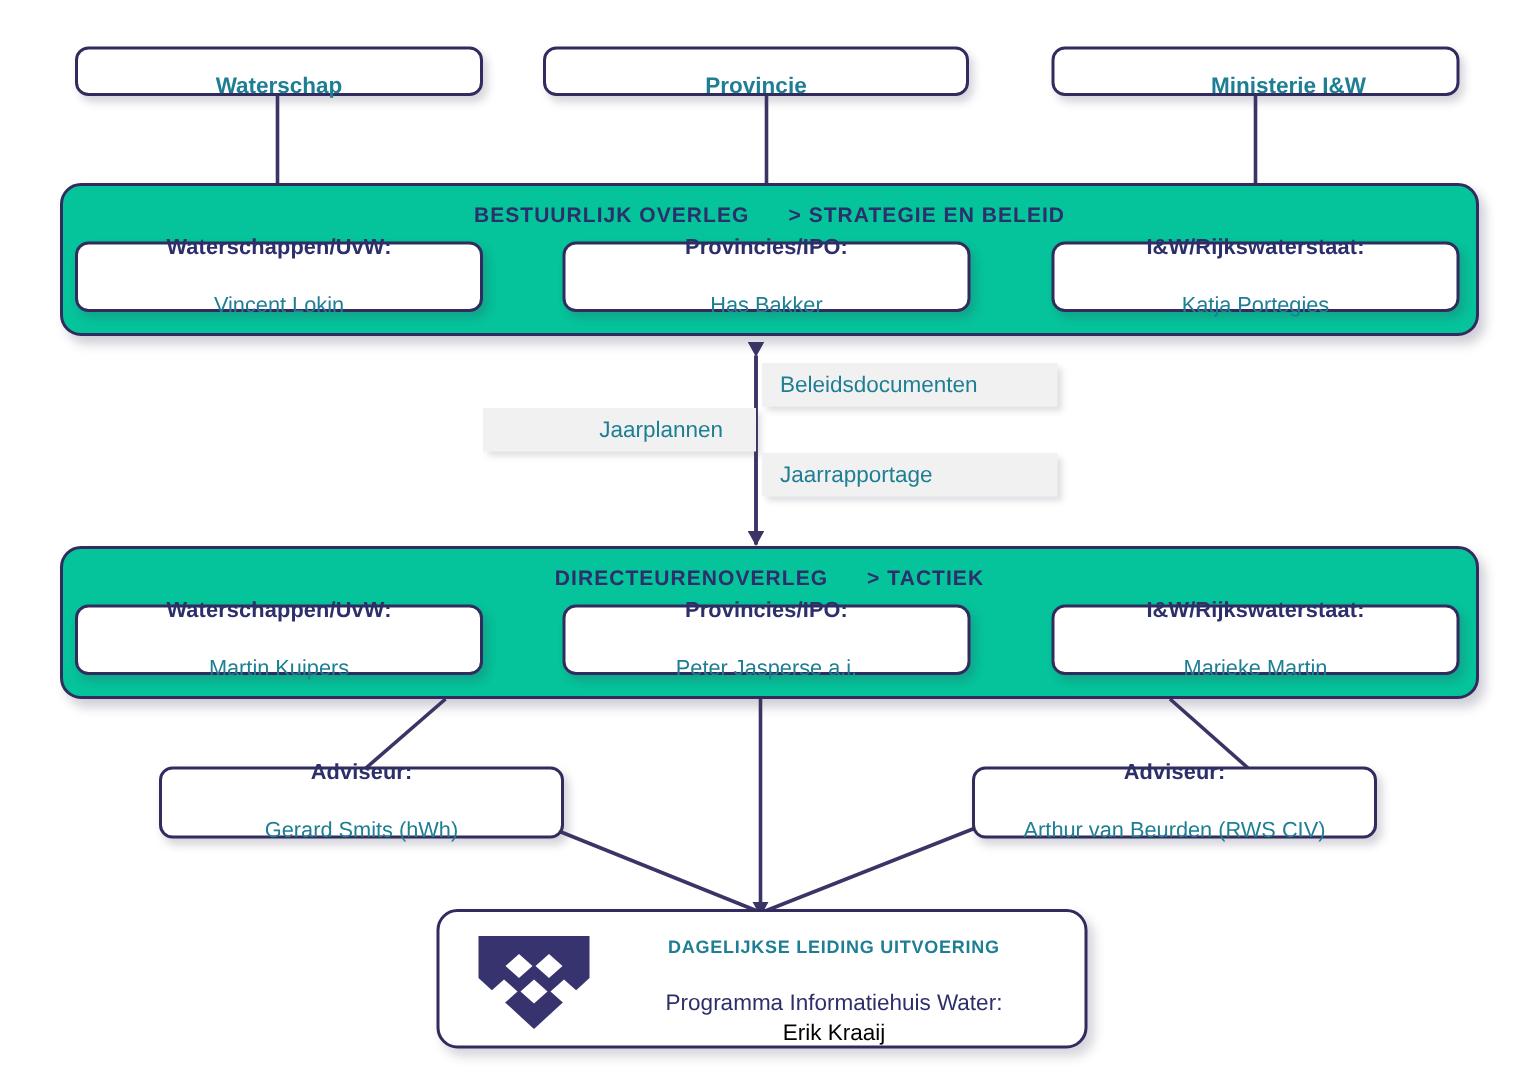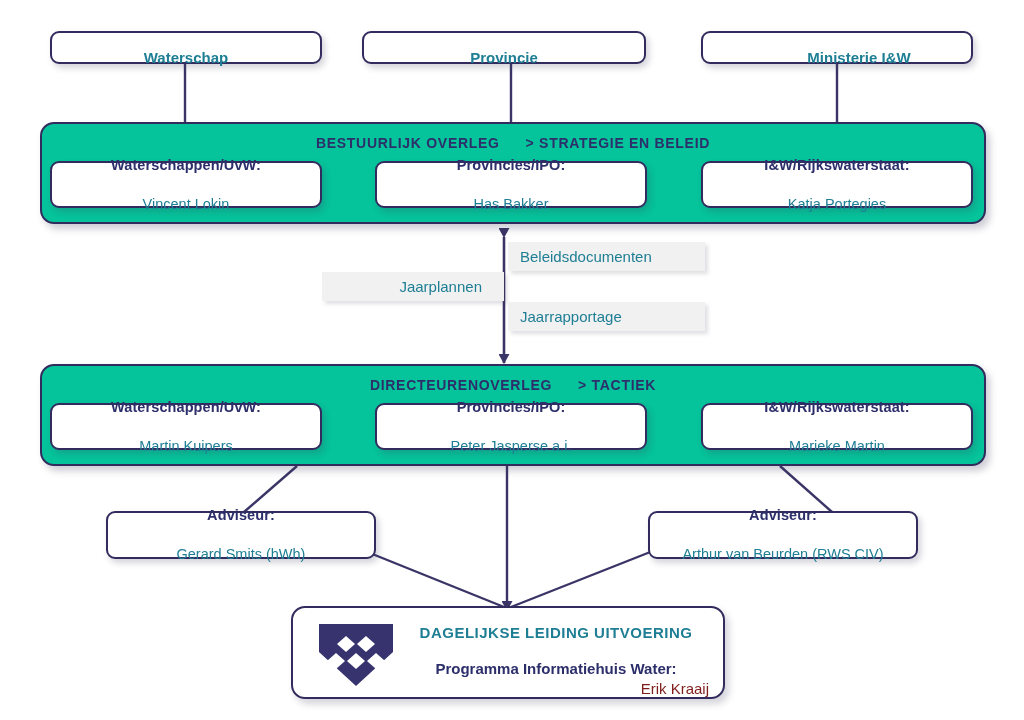--- a/index.html
+++ b/index.html
@@ -87,36 +87,36 @@
     border-radius:14px;
     box-shadow:4px 5px 7px rgba(60,60,90,0.22);
     z-index:3;
   }
   .bottomnode .head{
     position:absolute;
     left:110px;right:14px;top:16px;
     text-align:center;
     color:#1E7E94;
     font-weight:bold;
+    font-size:12px;
+    letter-spacing:.5px;
+  }
+  .bottomnode .sub1{
+    position:absolute;
+    left:110px;right:14px;top:52px;
+    text-align:center;
+    color:#2D2F6B;
+    font-weight:normal;
     font-size:15px;
-    letter-spacing:.5px;
-  }
-  .bottomnode .sub1{
-    position:absolute;
-    left:110px;right:14px;top:52px;
-    text-align:center;
-    color:#2D2F6B;
-    font-weight:bold;
-    font-size:15px;
   }
   .bottomnode .sub2{
     position:absolute;
     left:110px;right:14px;top:72px;
-    text-align:right;
-    color:#7f1d1d;
+    text-align:center;
+    color:#000000;
     font-size:15px;
   }
 </style>
 </head>
 <body>
 
 <div id="stage">
 
   <svg id="wires" viewBox="0 0 1024 720">
     <defs>

